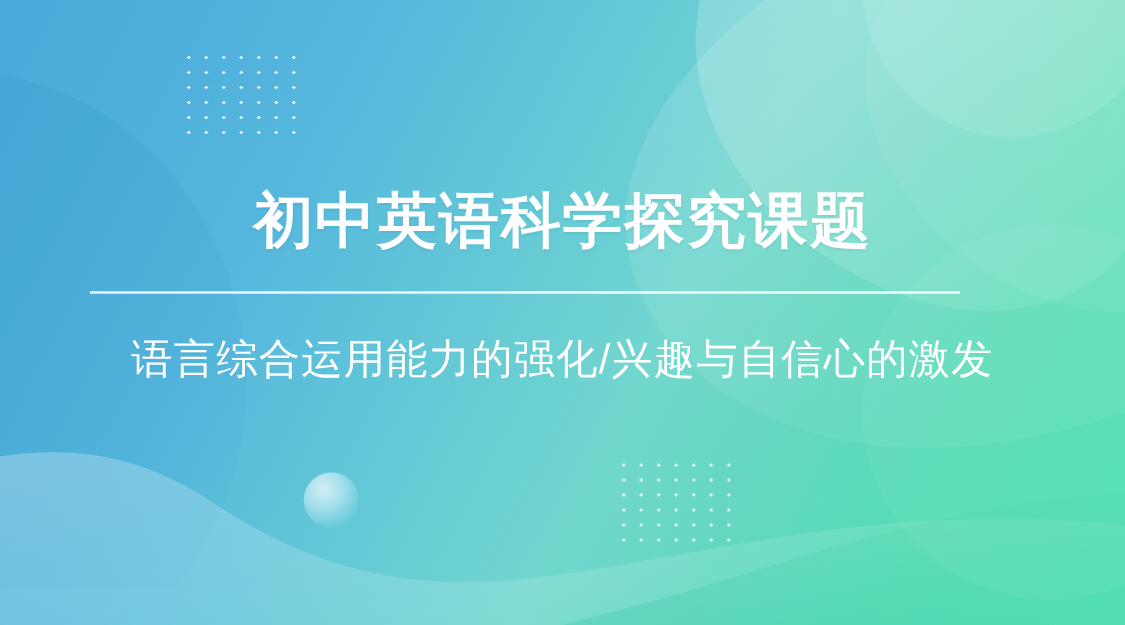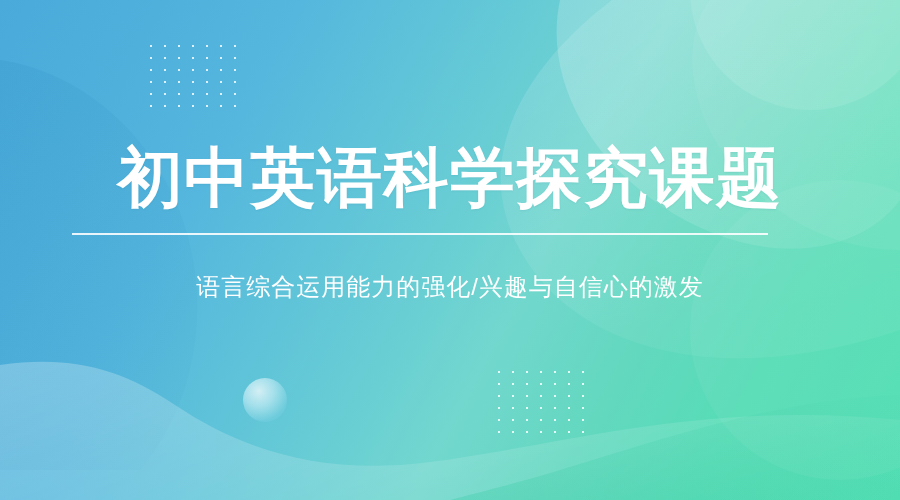--- a/index.html
+++ b/index.html
@@ -88,21 +88,21 @@
     height: 500px;
   }
 
   #title {
     position: absolute;
     left: 0;
     right: 0;
     top: 137px;
     text-align: center;
     color: #ffffff;
-    font-size: 65px;
+    font-size: 48px;
     line-height: 82px;
     font-weight: bold;
     letter-spacing: 1.5px;
     white-space: nowrap;
     font-family: "Liberation Sans", "DejaVu Sans", sans-serif;
     text-shadow: 0 1px 2px rgba(30,110,140,0.10);
   }
 
   #divider {
     position: absolute;
@@ -113,21 +113,21 @@
     background: rgba(255,255,255,0.88);
   }
 
   #subtitle {
     position: absolute;
     left: 0;
     right: 0;
     top: 263px;
     text-align: center;
     color: #ffffff;
-    font-size: 24px;
+    font-size: 33px;
     line-height: 48px;
     font-weight: normal;
     letter-spacing: 1px;
     white-space: nowrap;
     font-family: "Liberation Sans", "DejaVu Sans", sans-serif;
   }
 </style>
 </head>
 <body>
 

